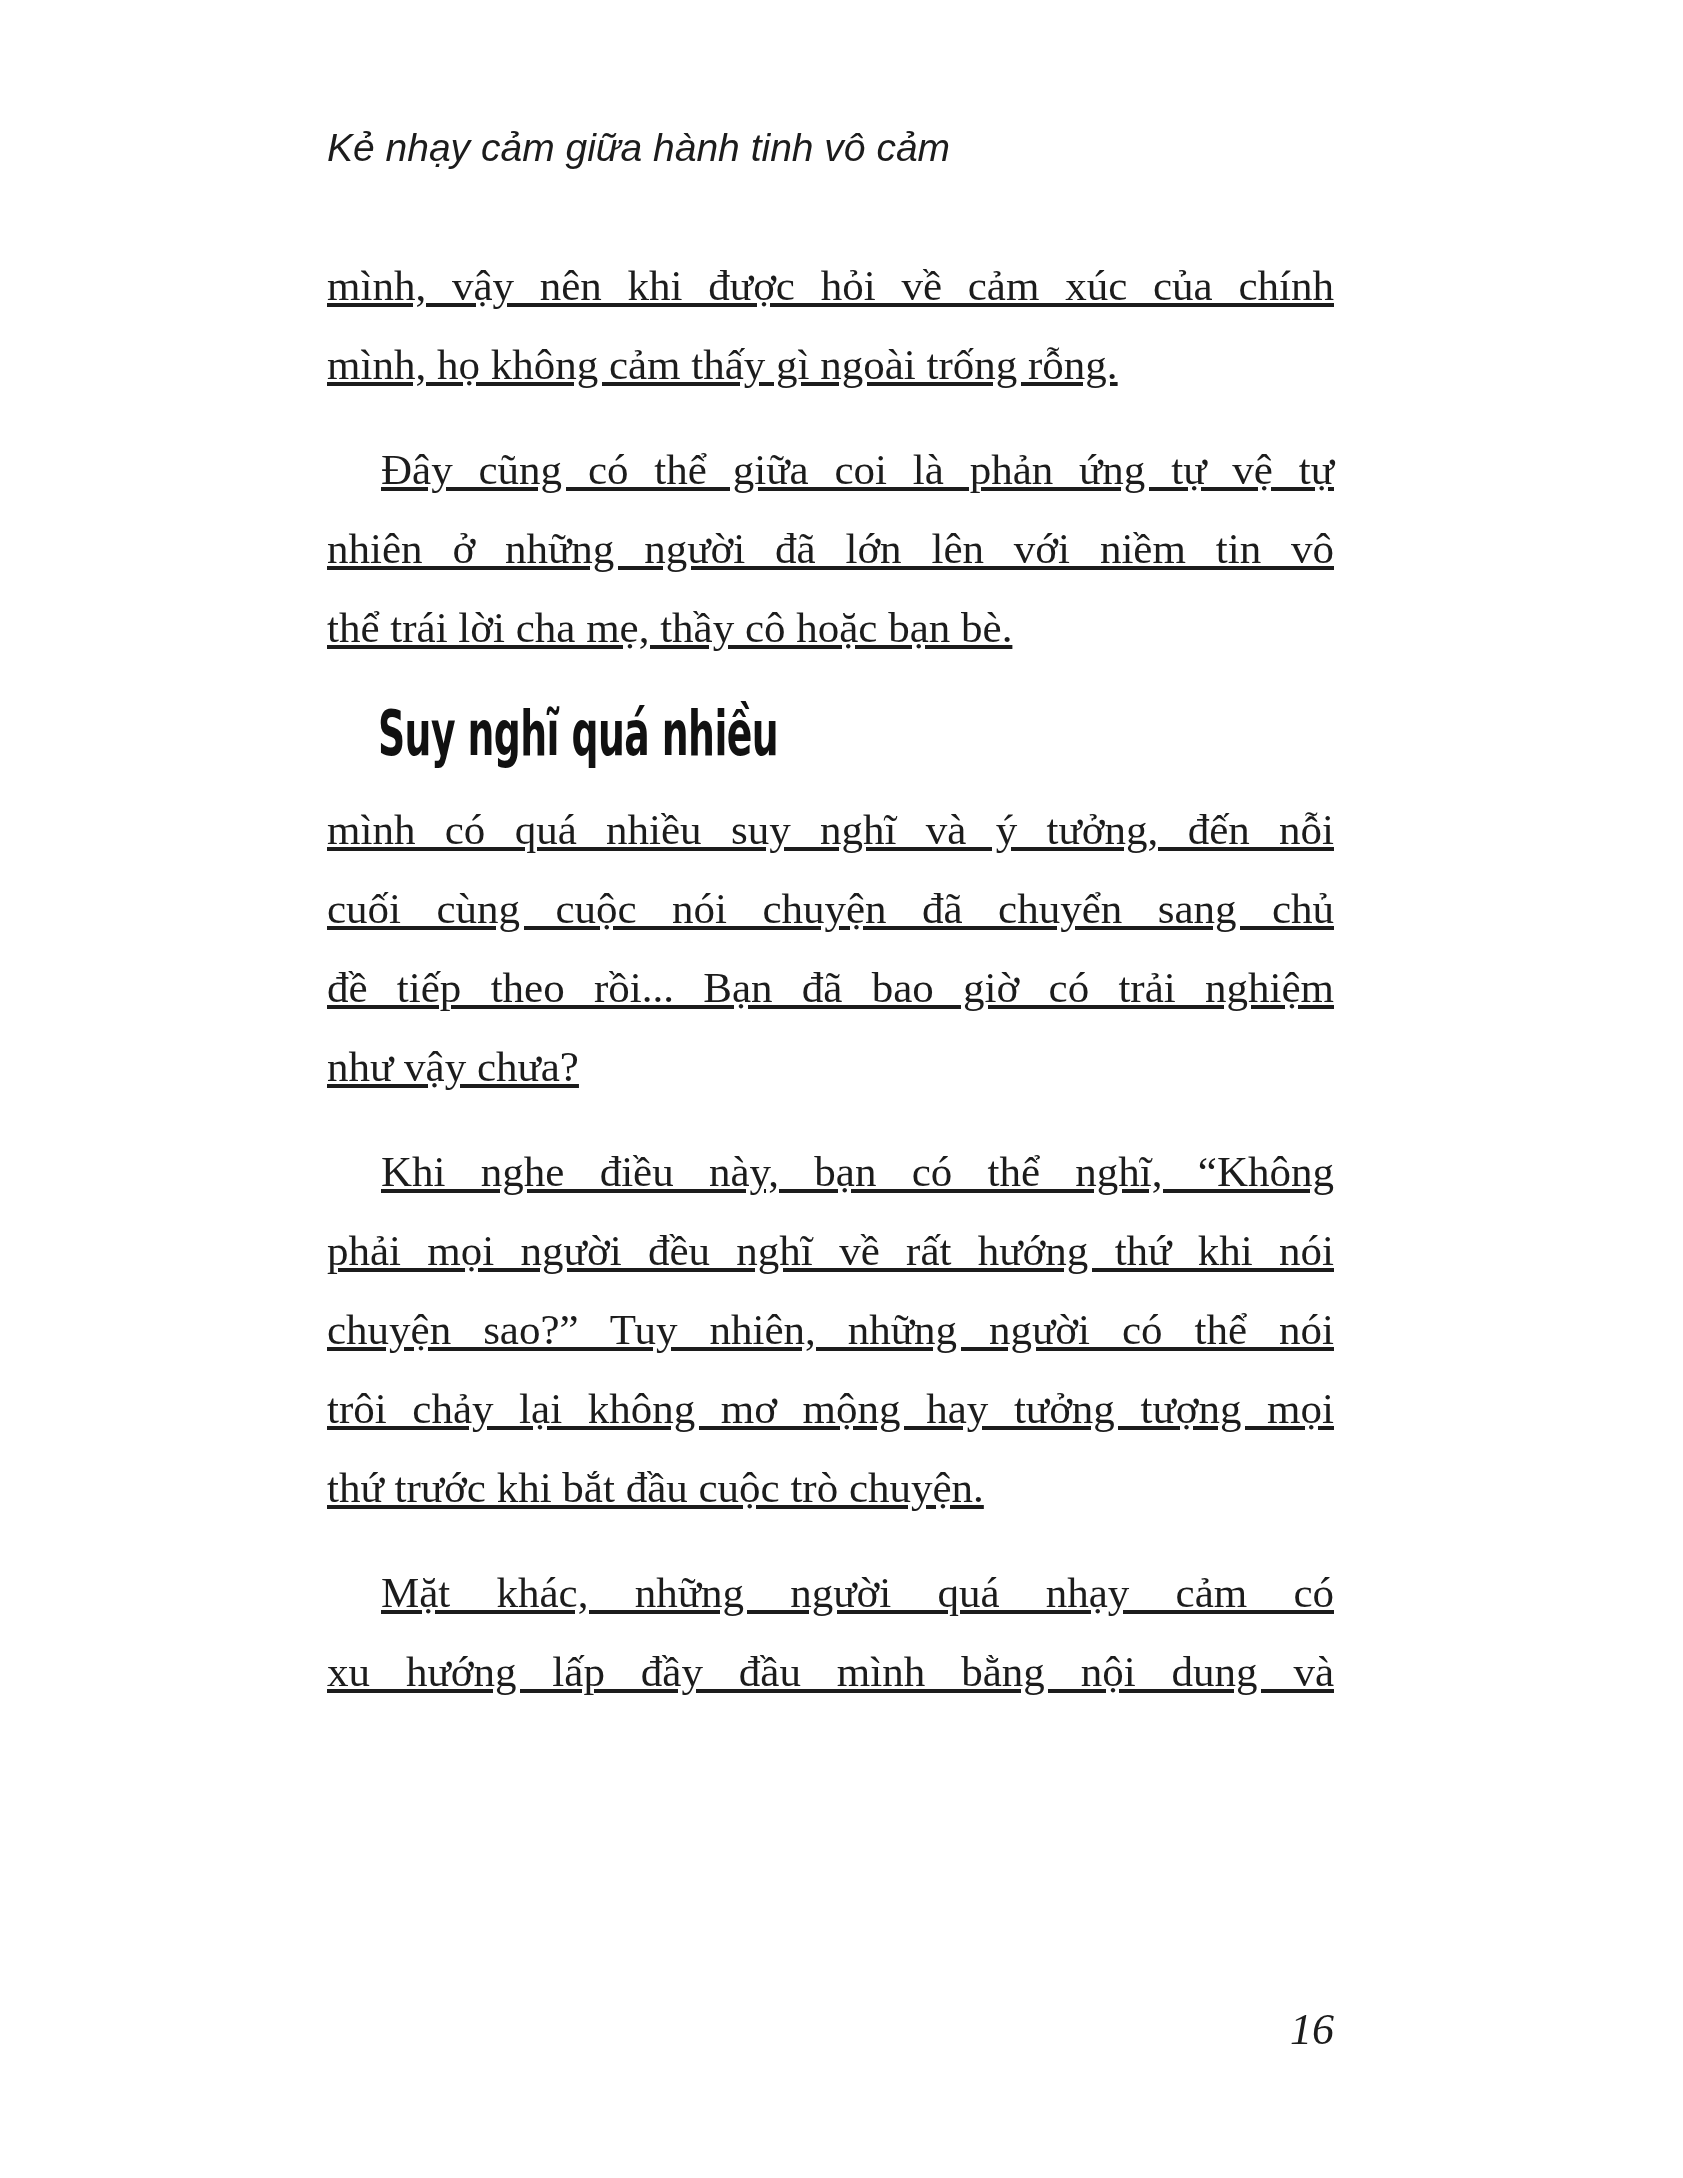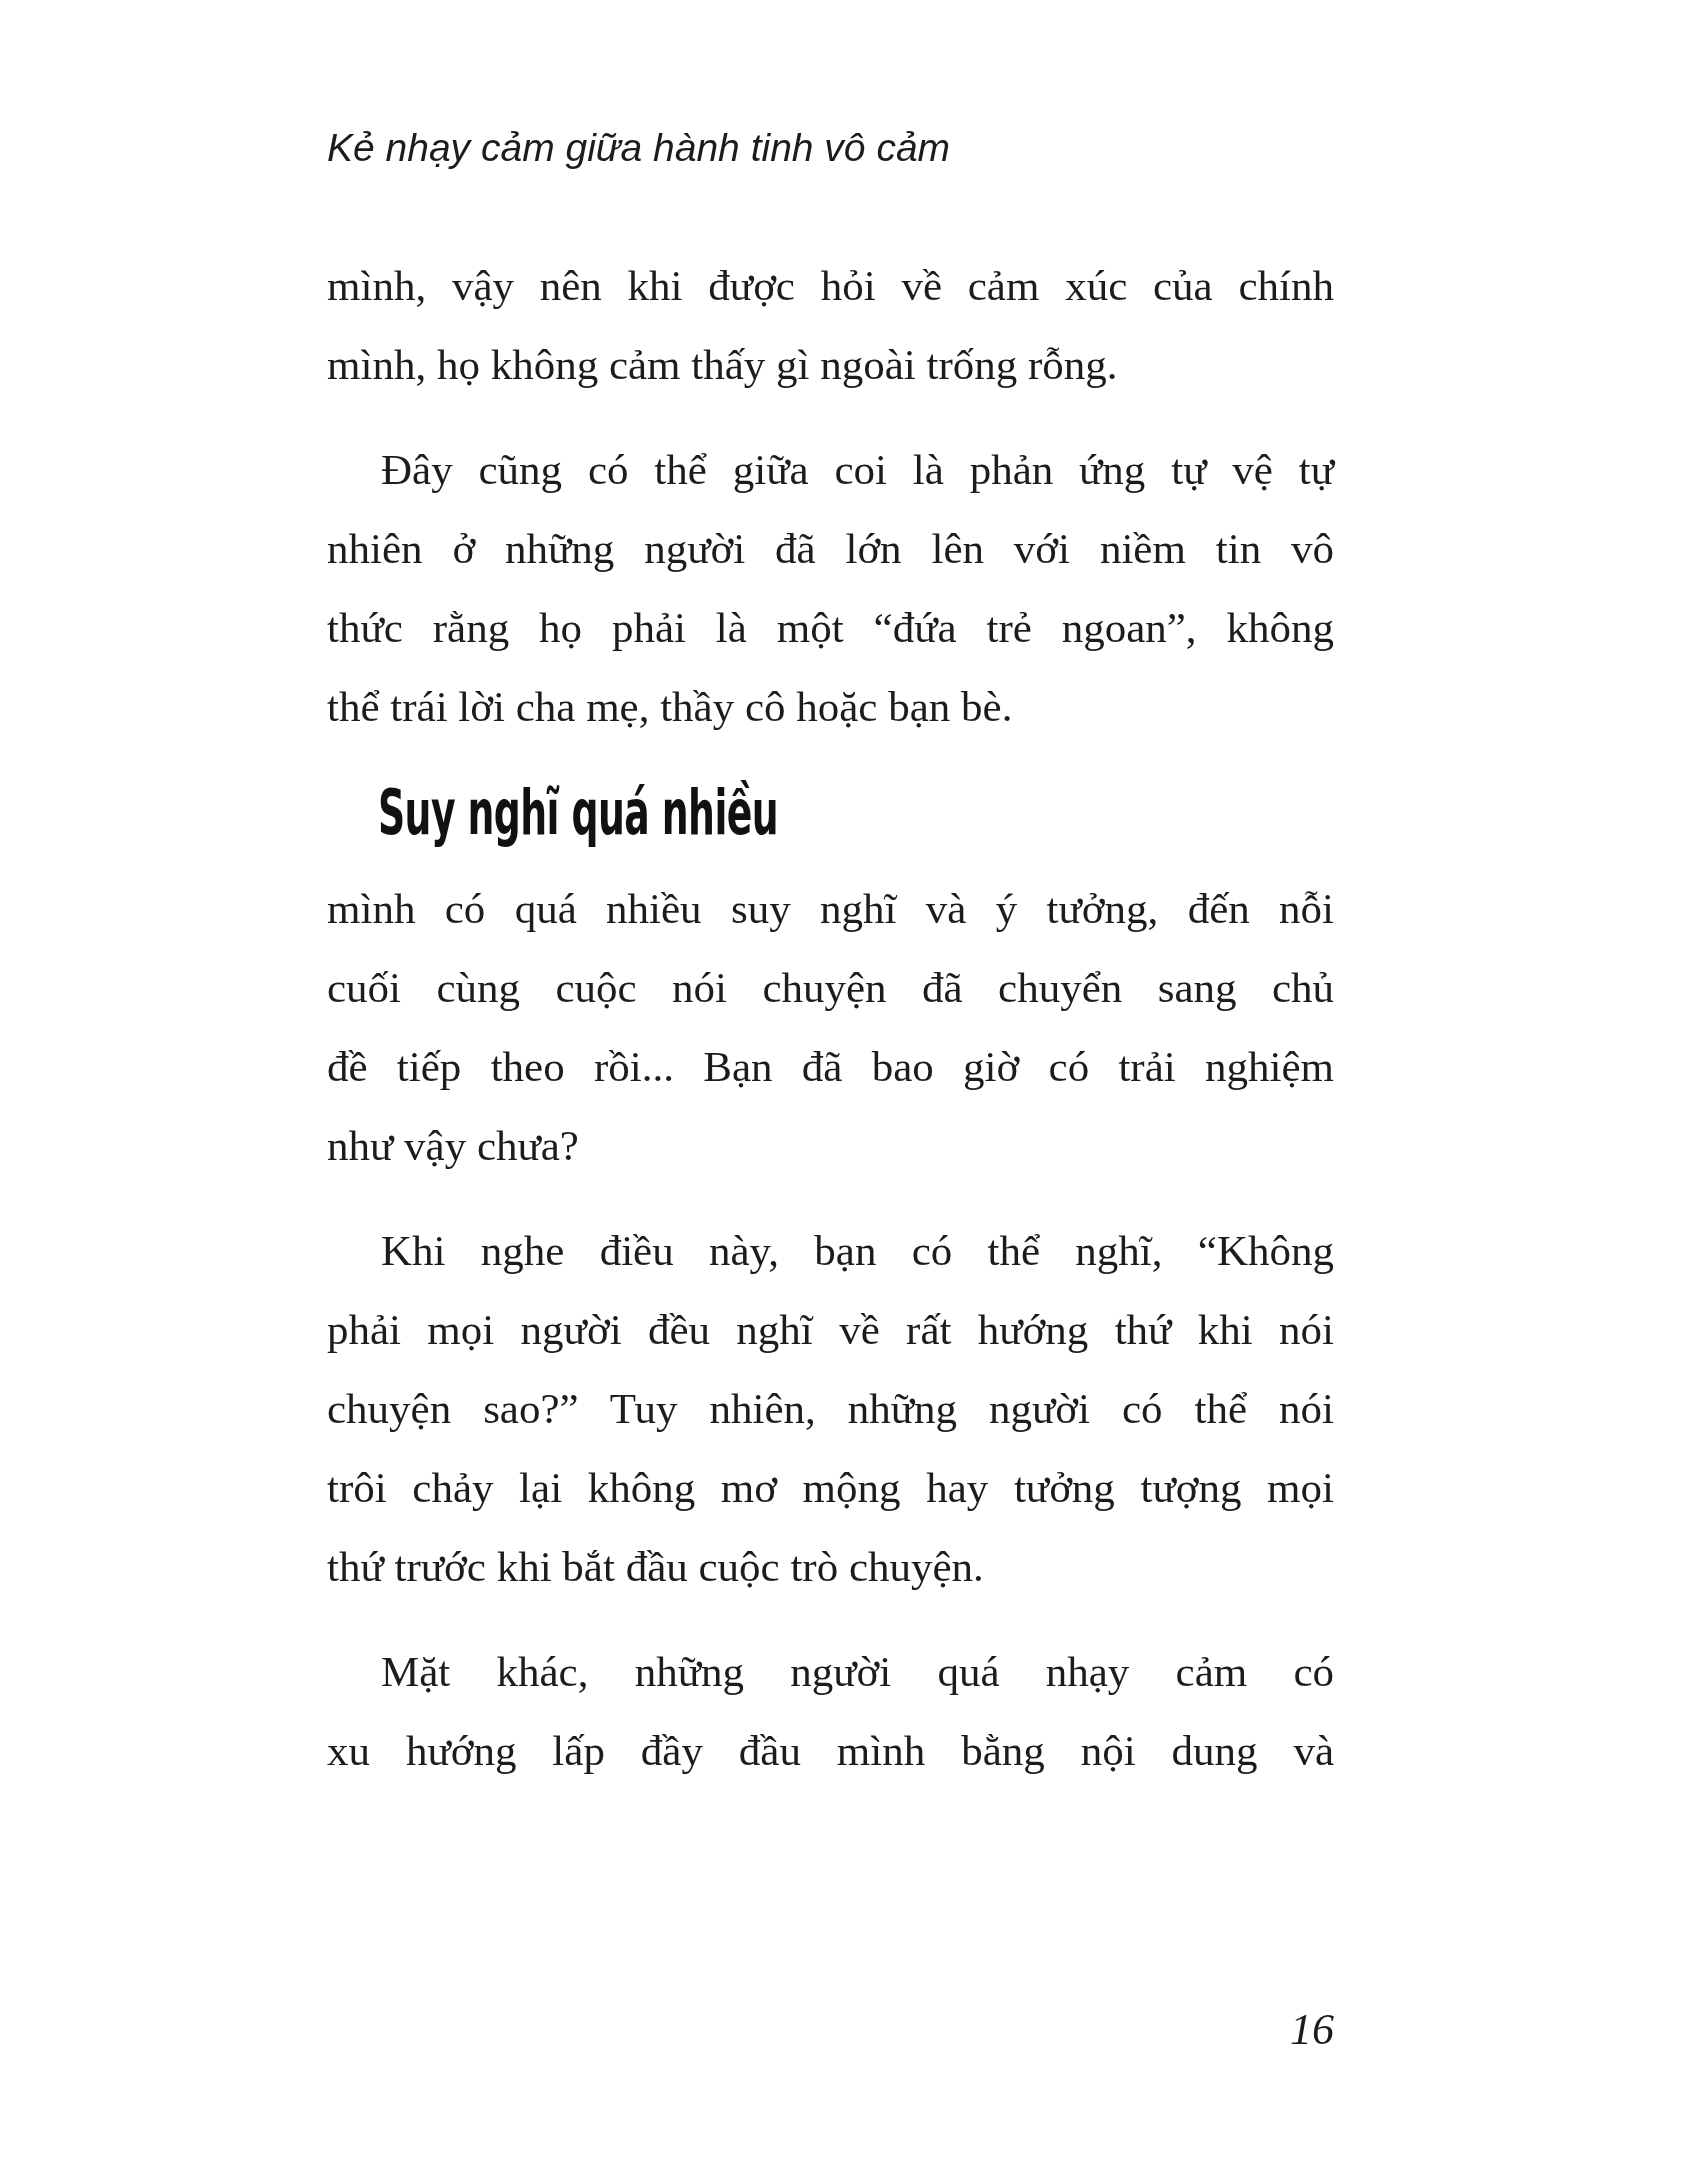--- a/index.html
+++ b/index.html
@@ -31,20 +31,21 @@
     left: 327px;
     top: 246px;
     width: 1007px;
     font-family: "Liberation Serif", serif;
     font-size: 43px;
     line-height: 79px;
     color: #1c1c1c;
   }
   .para {
     margin: 0 0 26px 0;
+    text-decoration: underline;
   }
   .line {
     text-align: justify;
     text-align-last: justify;
     white-space: normal;
   }
   .line.first {
     text-indent: 54px;
   }
   .line.last {
@@ -85,21 +86,20 @@
   <div class="content">
 
     <div class="para">
       <div class="line">mình, vậy nên khi được hỏi về cảm xúc của chính</div>
       <div class="line last">mình, họ không cảm thấy gì ngoài trống rỗng.</div>
     </div>
 
     <div class="para">
       <div class="line first">Đây cũng có thể giữa coi là phản ứng tự vệ tự</div>
       <div class="line">nhiên ở những người đã lớn lên với niềm tin vô</div>
-      <div class="line">thức rằng họ phải là một “đứa trẻ ngoan”, không</div>
       <div class="line last">thể trái lời cha mẹ, thầy cô hoặc bạn bè.</div>
     </div>
 
     <div class="section-heading">Suy nghĩ quá nhiều</div>
 
     <div class="para">
       <div class="line">mình có quá nhiều suy nghĩ và ý tưởng, đến nỗi</div>
       <div class="line">cuối cùng cuộc nói chuyện đã chuyển sang chủ</div>
       <div class="line">đề tiếp theo rồi... Bạn đã bao giờ có trải nghiệm</div>
       <div class="line last">như vậy chưa?</div>

